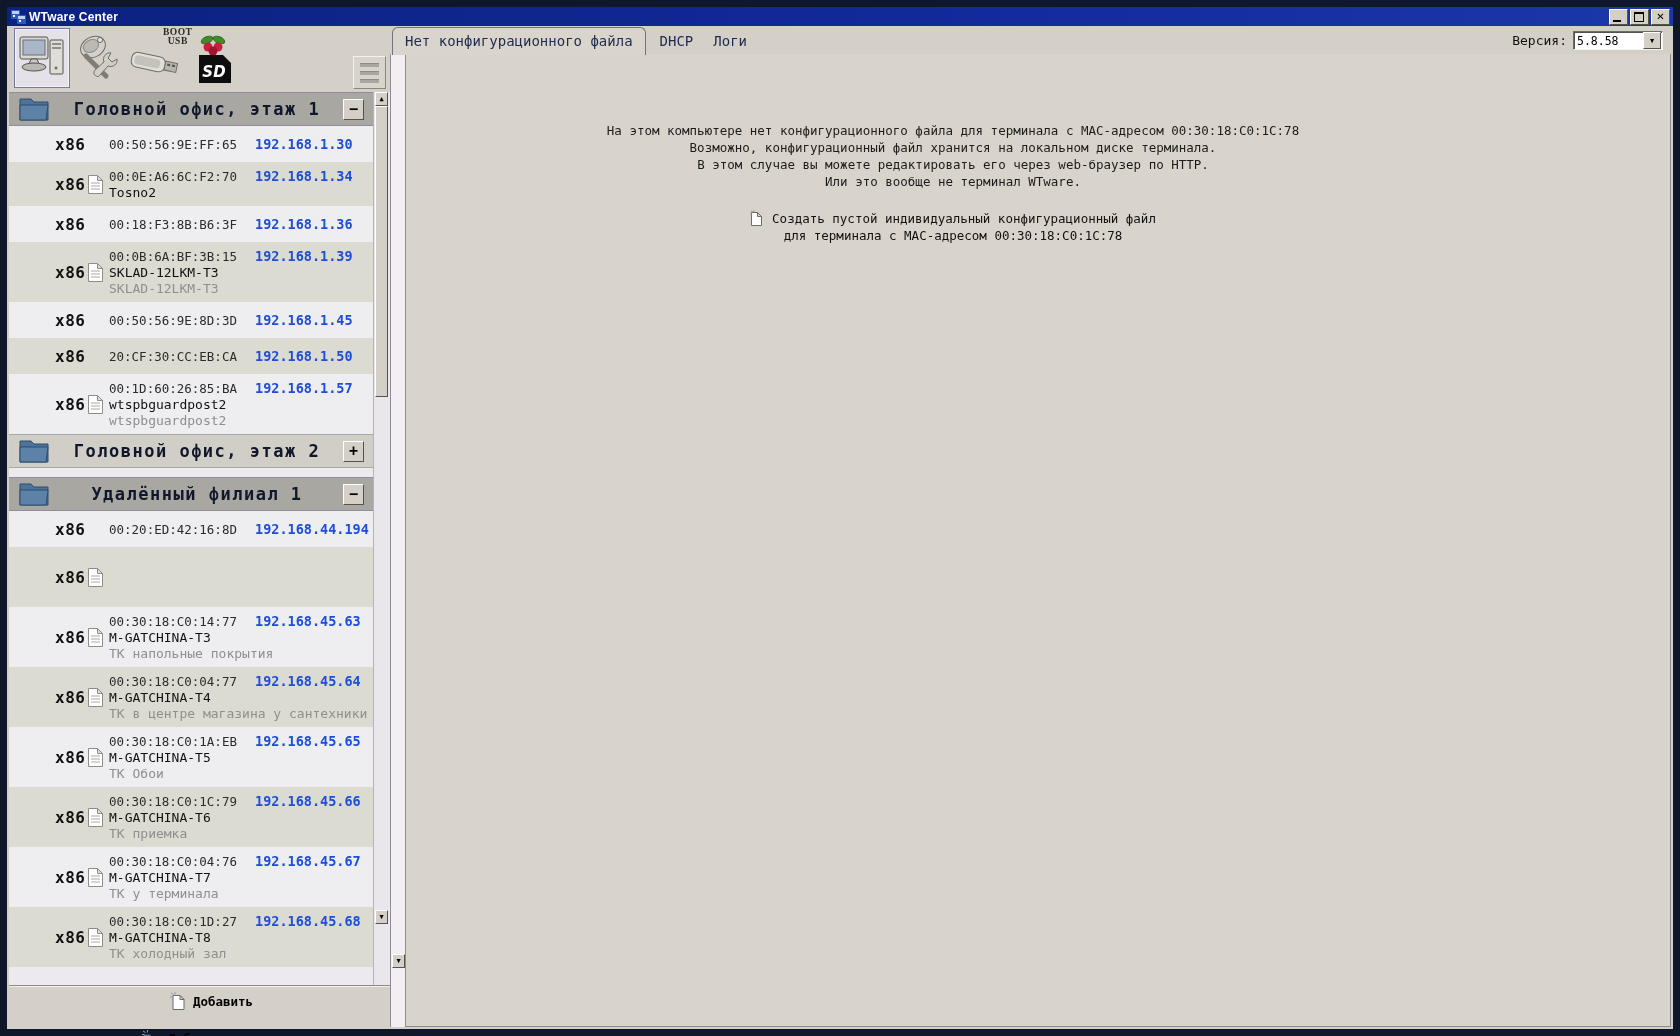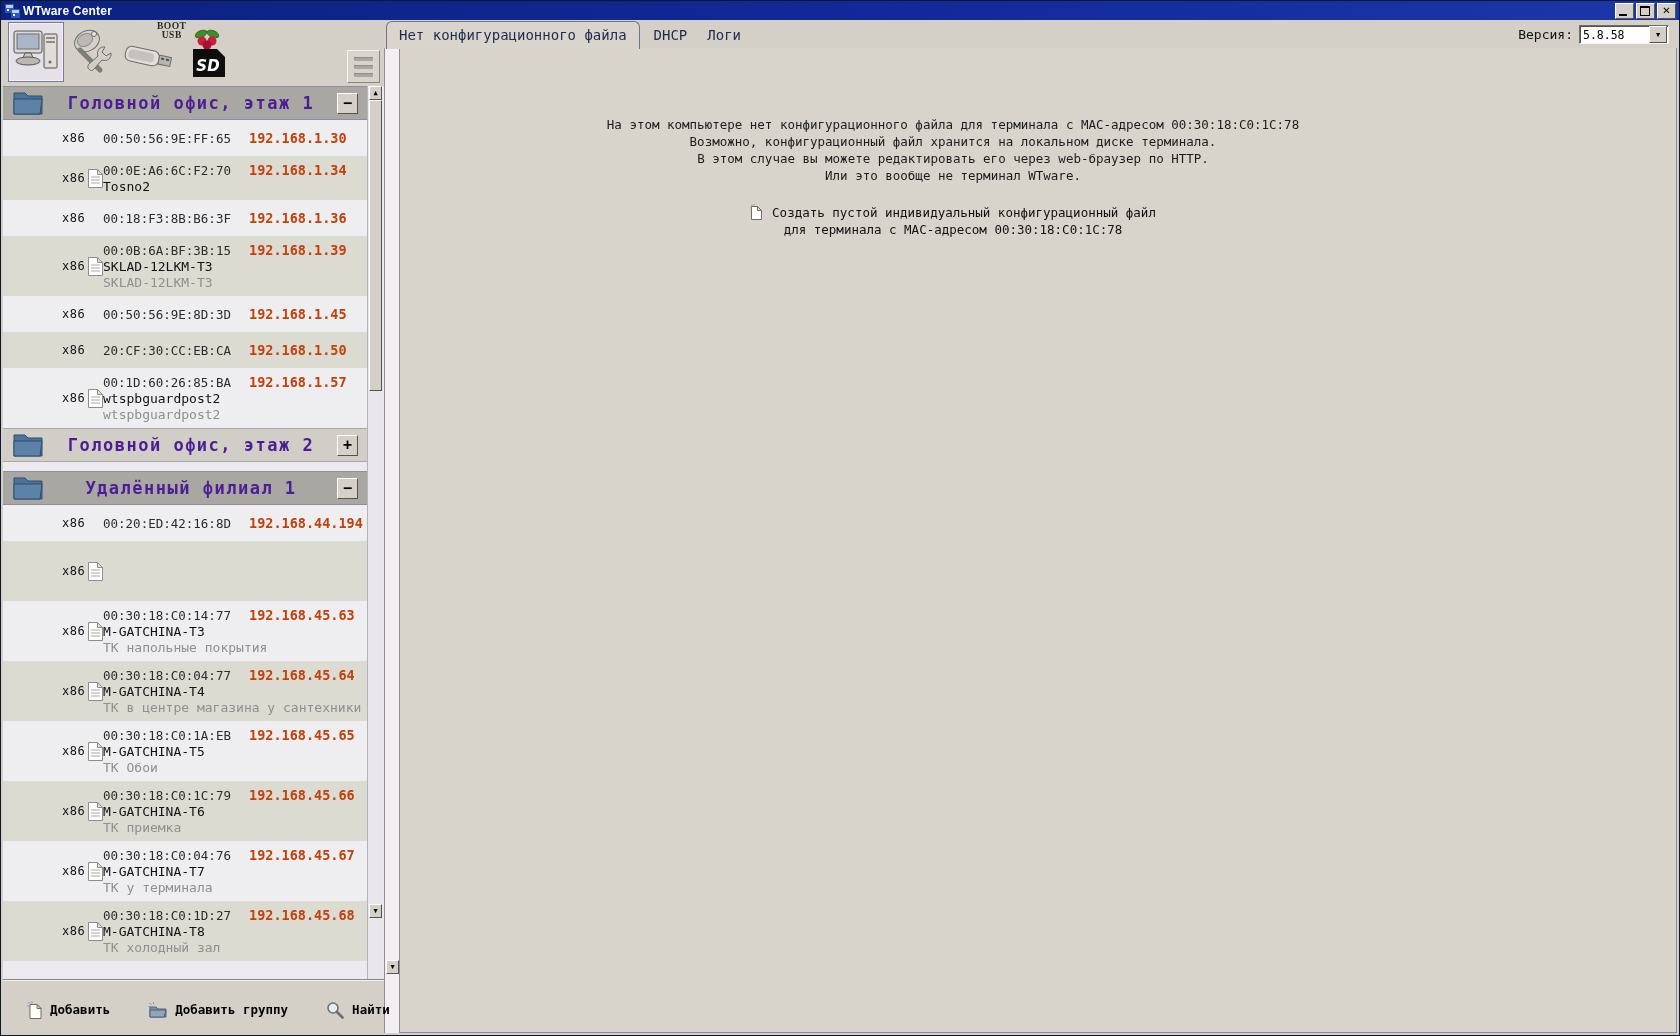--- a/index.html
+++ b/index.html
@@ -1,18 +1,18 @@
 <!DOCTYPE html>
 <html><head>
 <meta charset="utf-8">
 <style>
   html,body{margin:0;padding:0;}
   body{width:1680px;height:1036px;overflow:hidden;background:#b0aca4;
        font-family:"DejaVu Sans Mono",monospace;-webkit-font-smoothing:none;}
-  .window{position:absolute;inset:0;background:#d4d0c8;border:1px solid #0f172a;box-sizing:border-box;}
+  .window{position:absolute;inset:0;background:#d4d0c8;border:7px solid #0f172a;box-sizing:border-box;}
 
   
   .titlebar{height:19px;background:linear-gradient(90deg,#0b2280 0%,#12299a 55%,#1b38a8 100%);
             display:flex;align-items:center;padding:0 3px;}
   .appicon{width:15px;height:14px;margin:0 3px 0 1px;flex:none;}
   .tb-title{color:#fff;font:bold 12px "Liberation Sans",sans-serif;flex:1;letter-spacing:.2px;}
   .tb-btn{width:17px;height:14px;background:#d4d0c8;border:1px solid;border-color:#ffffff #55534e #55534e #ffffff;
           margin-left:2px;position:relative;flex:none;cursor:default;}
   .glyph-min{position:absolute;left:3px;bottom:2px;width:8px;height:2px;background:#000;}
   .glyph-max{position:absolute;left:3px;top:2px;width:8px;height:7px;border:1px solid #000;border-top-width:2px;}
@@ -69,45 +69,45 @@
         border-left:1px solid #b5b2ba;box-sizing:border-box;}
   .sb-up{position:absolute;top:0;left:1px;right:1px;height:14px;}
   .sb-thumb{position:absolute;top:14px;left:1px;right:1px;height:291px;background:#d4d0c8;
             border:1px solid;border-color:#fff #55534e #55534e #fff;box-sizing:border-box;}
   .sb-down{position:absolute;top:818px;left:1px;right:1px;height:14px;}
 
   .ghead{height:34px;display:flex;align-items:center;cursor:default;box-sizing:border-box;}
   .ghead.open{background:#a9a7a2;border-top:1px solid #8f8d9e;border-bottom:1px solid #8f8d9e;}
   .ghead.closed{background:#d0cec6;border-top:1px solid #aaa8a2;border-bottom:1px solid #aaa8a2;}
   .gfolder{width:34px;height:26px;margin-left:8px;flex:none;}
-  .glabel{flex:1;text-align:center;font-weight:bold;font-size:17px;letter-spacing:1.5px;color:#4c1d95;white-space:nowrap;}
+  .glabel{flex:1;text-align:center;font-weight:bold;font-size:17px;letter-spacing:1.5px;color:#0f172a;white-space:nowrap;}
   .gtoggle{width:21px;height:21px;margin-right:9px;flex:none;background:#d4d0c8;
            border:1px solid;border-color:#fff #55534e #55534e #fff;
            display:flex;align-items:center;justify-content:center;
            font:bold 15px "DejaVu Sans Mono",monospace;line-height:1;color:#000;box-sizing:border-box;}
   .ggap{height:9px;background:#eceaef;}
 
   .trow{display:flex;align-items:center;cursor:default;}
   .trow.light{background:#eeedf0;}
   .trow.dark{background:#dcdbd1;}
   .h1{height:36px;} .h2{height:44px;} .h3{height:60px;}
   .tleft{width:100px;flex:none;display:flex;align-items:center;padding-left:46px;box-sizing:border-box;}
-  .arch{font-weight:normal;font-size:12px;color:#111;letter-spacing:.5px;margin-left:13px;}
+  .arch{font-weight:bold;font-size:16px;color:#111;letter-spacing:.5px;}
   .docic{width:17px;height:21px;margin-left:2px;flex:none;}
   .tmid{flex:1;min-width:0;}
   .tline1{display:flex;align-items:baseline;line-height:16px;}
   .mac{display:inline-block;width:146px;flex:none;font-size:12.5px;color:#2b2b2b;white-space:nowrap;}
-  .ip{font-weight:bold;font-size:13.5px;color:#c2410c;white-space:nowrap;}
+  .ip{font-weight:bold;font-size:13.5px;color:#1d4ed8;white-space:nowrap;}
   .tname{font-size:13px;color:#111;line-height:16px;white-space:nowrap;}
   .tdesc{font-size:13px;color:#8f8f8f;line-height:16px;white-space:nowrap;}
 
   
   .footer{position:absolute;left:0;top:959px;width:381px;bottom:0;background:#d4d0c8;
           border-top:1px solid #8c8a84;box-shadow:inset 0 1px 0 #f2f0ec;
-          display:flex;align-items:center;padding:6px 0 0 24px;gap:38px;box-sizing:border-box;}
+          display:flex;align-items:center;padding:6px 0 0 24px;gap:20px;box-sizing:border-box;flex-direction:column;}
   .fbtn{display:flex;align-items:center;gap:8px;font-weight:bold;font-size:12.5px;color:#000;cursor:default;white-space:nowrap;}
   .fbtn svg{flex:none;}
 
   .usb-label{position:absolute;left:34px;top:0;text-align:center;color:#2b2b2b;
              font:bold 9.5px "Liberation Serif",serif;line-height:9px;letter-spacing:.5px;}
 </style>
 </head>
 <body>
 
 <div class="window">

